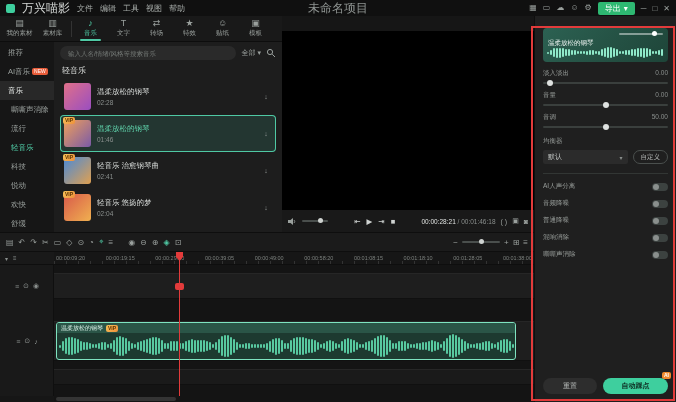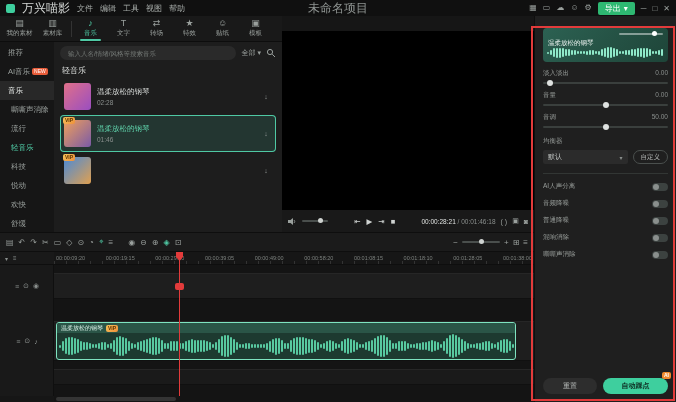--- a/index.html
+++ b/index.html
@@ -248,23 +248,37 @@
           <span class="mtitle">温柔放松的钢琴</span>
           <span class="mdur">01:46</span>
         </div>
       <span class="dl">↓</span>
     </div>
 
     <div class="mitem">
       <div class="thumb t3">
           <span class="vip">VIP</span>
         </div>
+      <div class="minfo">
+          <span class="mtitle">轻音乐 治愈钢琴曲</span>
+          <span class="mdur">02:41</span>
+        </div>
       <span class="dl">↓</span>
     </div>
 
+    <div class="mitem">
+      <div class="thumb t4">
+          <span class="vip">VIP</span>
+        </div>
+      <div class="minfo">
+          <span class="mtitle">轻音乐 悠扬的梦</span>
+          <span class="mdur">02:04</span>
+        </div>
+      <span class="dl">↓</span>
+    </div>
   </div>
 
   <div class="preview">
     <div class="stage"></div>
     <div class="pv-ctrl">
       <svg width="9" height="9" viewBox="0 0 9 9">
           <polygon points="0,3 2.5,3 5,1 5,8 2.5,6 0,6" fill="#9aa09d"></polygon>
           <path d="M6 3 Q7.5 4.5 6 6" fill="none" stroke="#9aa09d" stroke-width="0.8"></path>
         </svg>
       <span class="vol-line">

